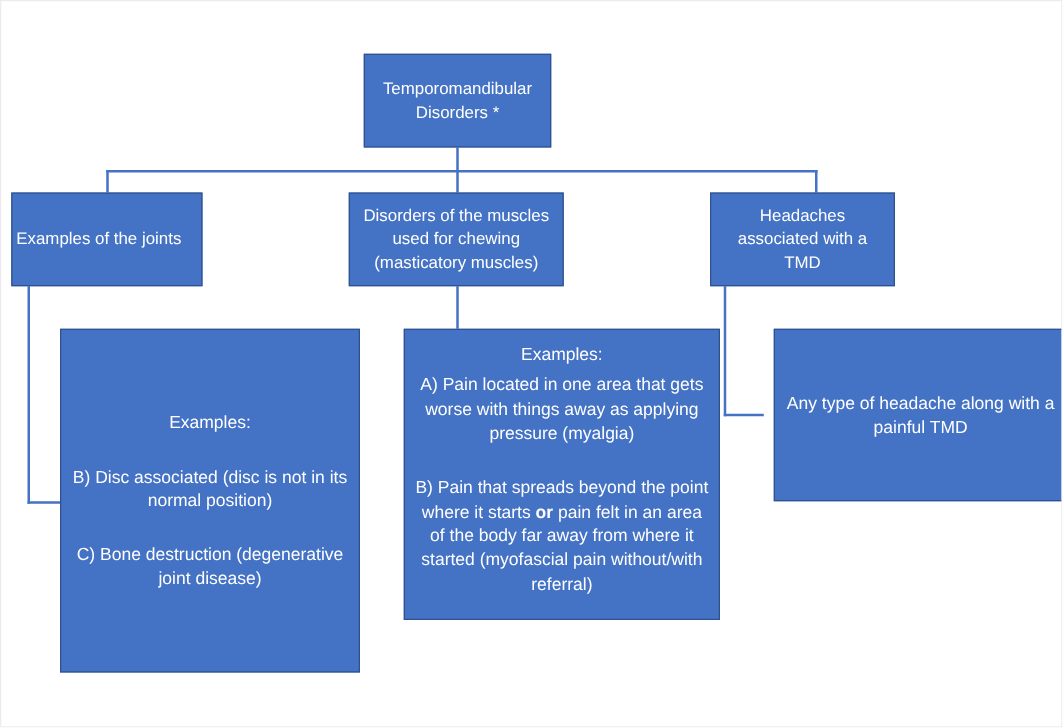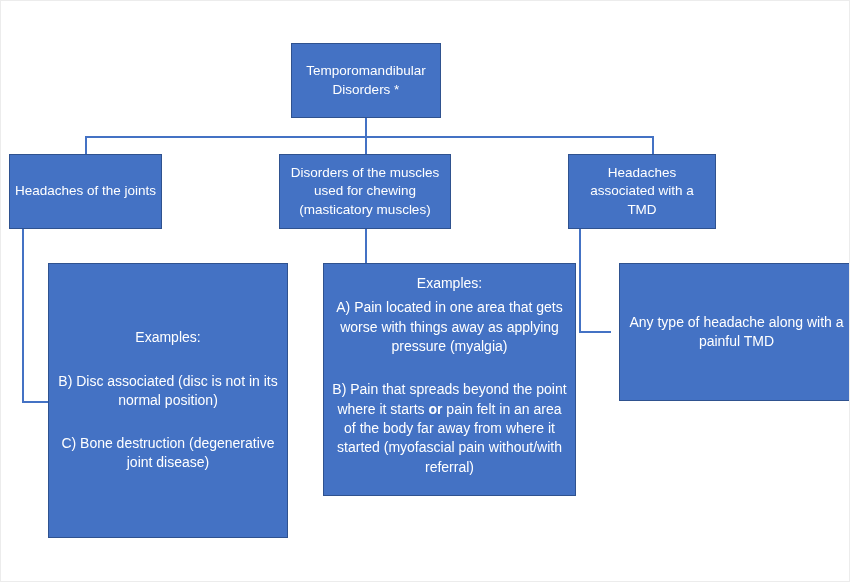--- a/index.html
+++ b/index.html
@@ -18,21 +18,21 @@
   
   .node {
     position: absolute;
     background: #4472C4;
     border: 1px solid #2F528F;
     color: #ffffff;
     font-size: 13.5px;
     line-height: 1.38;
     display: flex;
     align-items: center;
-    justify-content: center;
+    justify-content: flex-start;
     text-align: center;
     padding: 4px 6px;
   }
   .node.detail { font-size: 14px; }
   .node.detail.top { align-items: flex-start; padding-top: 10px; }
 
   .stack { width: 100%; }
   .line { margin: 0; }
   .line.tight { margin-top: 5px; }
   .line.gap { margin-top: 24px; }
@@ -57,21 +57,21 @@
   <div class="conn h" style="left:21px; top:400px; width:26px;"></div>
   <div class="conn v" style="left:364px; top:228px; height:34px;"></div>
   <div class="conn v" style="left:578px; top:228px; height:104px;"></div>
   <div class="conn h" style="left:578px; top:330px; width:32px;"></div>
 
   <div class="node" style="left:290px; top:42px; width:150px; height:75px;">
     <span>Temporomandibular Disorders *</span>
   </div>
 
   <div class="node" style="left:8px; top:153px; width:153px; height:75px; padding:4px 3px;">
-    <span>Headaches of the joints</span>
+    <span>Examples of the joints</span>
   </div>
 
   <div class="node" style="left:278px; top:153px; width:172px; height:75px;">
     <span>Disorders of the muscles used for chewing (masticatory muscles)</span>
   </div>
 
   <div class="node" style="left:567px; top:153px; width:148px; height:75px;">
     <span>Headaches associated with a TMD</span>
   </div>
 

